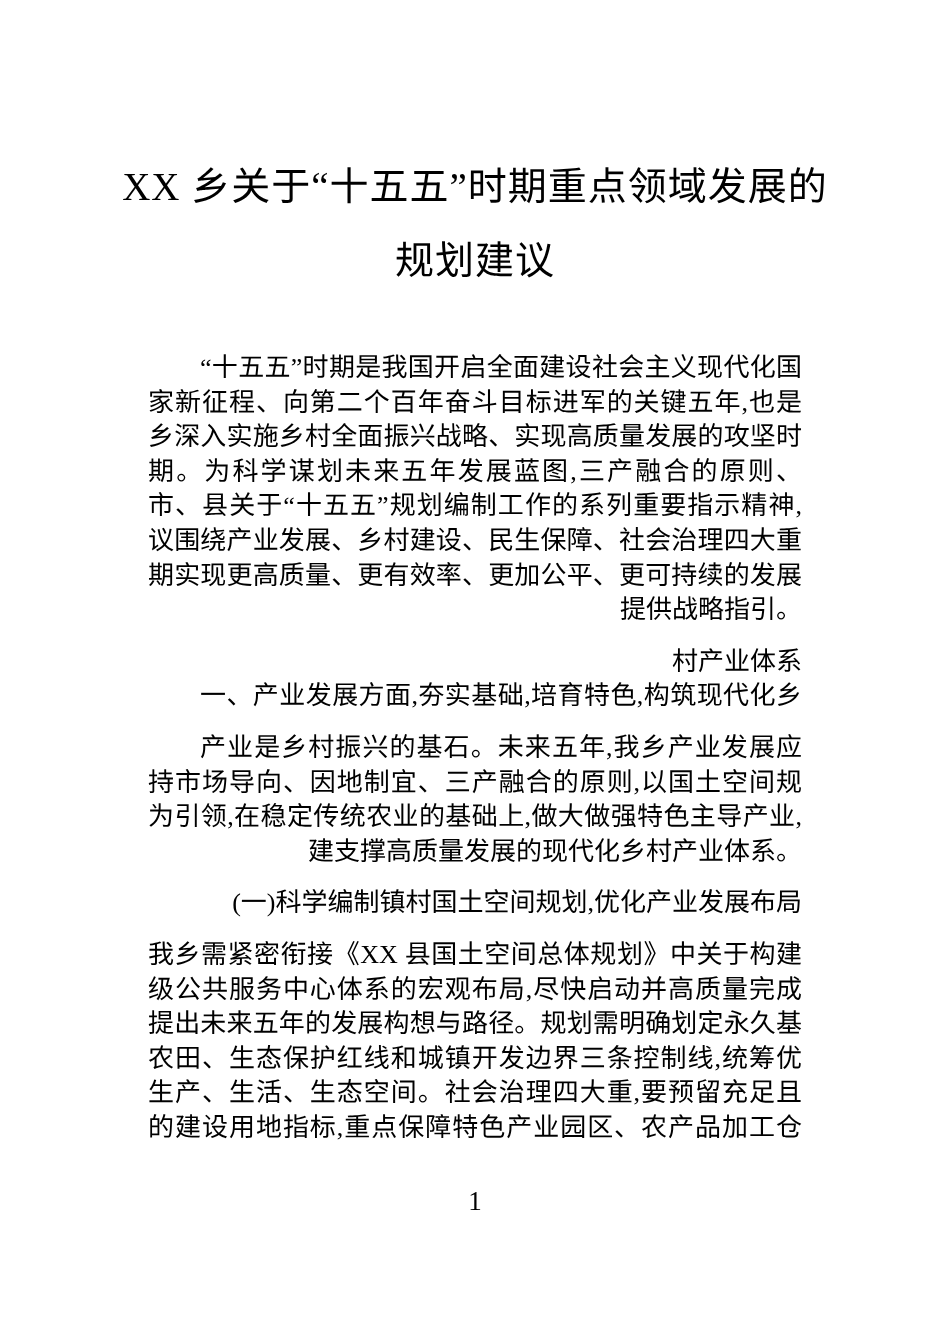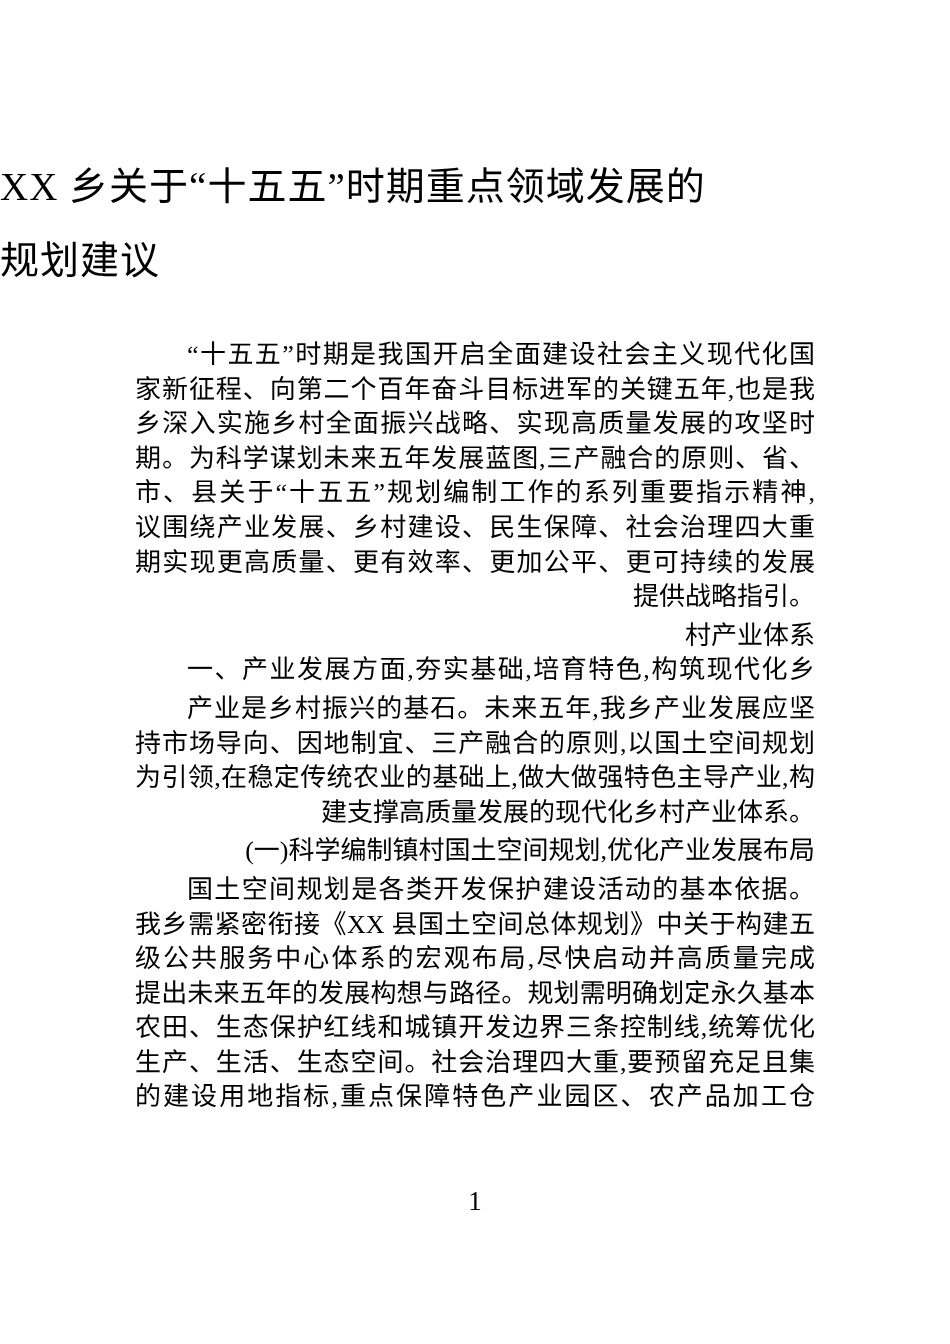--- a/index.html
+++ b/index.html
@@ -15,38 +15,38 @@
     color: #000000;
     overflow: hidden;
     
     font-family: "Liberation Serif", "DejaVu Serif", sans-serif;
   }
   .doc-title {
     position: absolute;
     top: 150px;
     left: 0;
     width: 950px;
-    text-align: left;
+    text-align: center;
     font-size: 39px;
     font-weight: 400;
     letter-spacing: 1px;
   }
   .title-line {
     height: 74px;
     line-height: 74px;
     white-space: nowrap;
   }
   .doc-body {
     position: absolute;
     top: 334px;
     left: 131px;
     width: 688px;
     font-size: 26px;
   }
-  .para { margin: 4px; }
+  .para { margin: 17px; }
   .line {
     height: 34.6px;
     line-height: 34.6px;
     text-align: right;
     overflow: hidden;
   }
   .line.fill {
     text-align: justify;
     text-align-last: justify;
   }
@@ -94,21 +94,20 @@
       <div class="para">
         <div class="line indent fill">产业是乡村振兴的基石。未来五年,我乡产业发展应坚</div>
         <div class="line fill">持市场导向、因地制宜、三产融合的原则,以国土空间规划</div>
         <div class="line fill">为引领,在稳定传统农业的基础上,做大做强特色主导产业,构</div>
         <div class="line">建支撑高质量发展的现代化乡村产业体系。</div>
       </div>
       <div class="para">
         <div class="line indent">(一)科学编制镇村国土空间规划,优化产业发展布局</div>
       </div>
       <div class="para">
-        <div class="line indent fill">国土空间规划是各类开发保护建设活动的基本依据。</div>
         <div class="line fill">我乡需紧密衔接《XX 县国土空间总体规划》中关于构建五</div>
         <div class="line fill">级公共服务中心体系的宏观布局,尽快启动并高质量完成乡、</div>
         <div class="line fill">提出未来五年的发展构想与路径。规划需明确划定永久基本</div>
         <div class="line fill">农田、生态保护红线和城镇开发边界三条控制线,统筹优化</div>
         <div class="line fill">生产、生活、生态空间。社会治理四大重,要预留充足且集中</div>
         <div class="line fill">的建设用地指标,重点保障特色产业园区、农产品加工仓储、</div>
       </div>
     </div>
 
   <div class="page-number">1</div>

